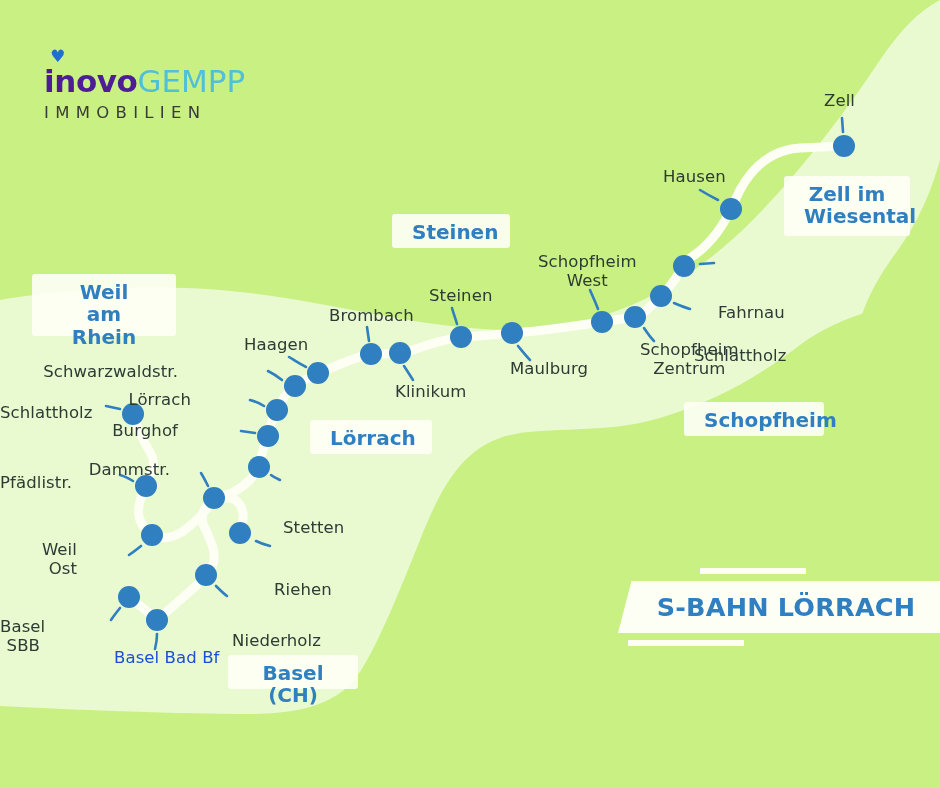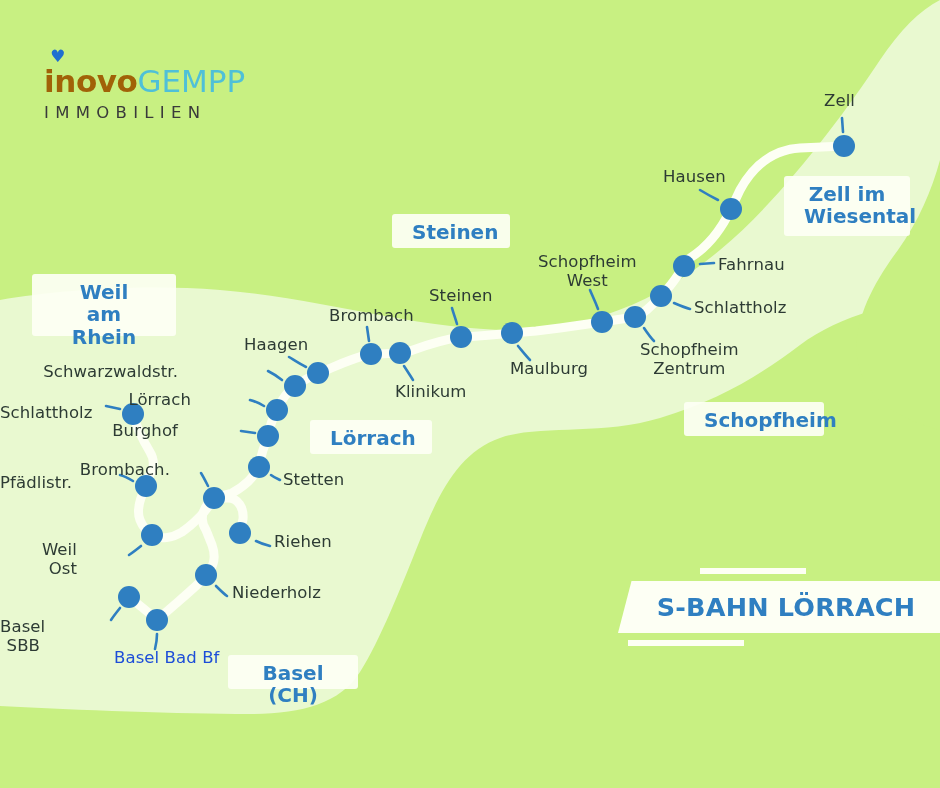--- a/index.html
+++ b/index.html
@@ -41,21 +41,21 @@
     margin-bottom: 1px;
     line-height: 1;
   }
   #logo .wordmark {
     font-size: 31px;
     font-weight: bold;
     letter-spacing: -0.4px;
     line-height: 1;
     white-space: nowrap;
   }
-  #logo .wm-a { color: #a16207; text-align: right; }
+  #logo .wm-a { color: #4c1d95; text-align: right; }
   #logo .wm-b { color: #4fc0d8; font-weight: normal; letter-spacing: 0px; }
   #logo .sub {
     font-size: 16.5px;
     color: #3a3a3a;
     letter-spacing: 6.3px;
     margin-top: 8px;
     white-space: nowrap;
   }
 
   
@@ -80,21 +80,21 @@
   
   .stn-label {
     position: absolute;
     z-index: 5;
     color: #2d3b34;
     font-size: 16.5px;
     line-height: 1.15;
     white-space: pre-line;
     letter-spacing: 0.1px;
   }
-  .stn-label.right { text-align: right; }
+  .stn-label.right { text-align: right; margin-top: 48px; }
   .stn-label.left  { text-align: right; }
   .stn-label.center{ text-align: center; }
 
   
   #title-banner {
     position: absolute;
     z-index: 5;
     left: 618px;
     top: 581px;
     width: 322px;
@@ -217,21 +217,21 @@
 West</div>
       <div class="stn-label center" style="color: rgb(45, 59, 52); left: 510px; top: 360px;">Maulburg</div>
       <div class="stn-label center" style="color: rgb(45, 59, 52); left: 429px; top: 287px;">Steinen</div>
       <div class="stn-label center" style="color: rgb(45, 59, 52); left: 395px; top: 383px;">Klinikum</div>
       <div class="stn-label center" style="color: rgb(45, 59, 52); left: 329px; top: 307px;">Brombach</div>
       <div class="stn-label center" style="color: rgb(45, 59, 52); left: 244px; top: 336px;">Haagen</div>
       <div class="stn-label left" style="color: rgb(45, 59, 52); left: 0px; width: 147px; text-align: right; top: 363px; padding-left: 31px;">Schwarzwaldstr.</div>
       <div class="stn-label left" style="color: rgb(45, 59, 52); left: 0px; width: 191px; text-align: right; top: 391px;">Lörrach</div>
       <div class="stn-label left" style="color: rgb(45, 59, 52); left: 0px; width: 178px; text-align: right; top: 422px;">Burghof</div>
       <div class="stn-label right" style="color: rgb(45, 59, 52); left: 283px; top: 471px;">Stetten</div>
-      <div class="stn-label left" style="color: rgb(45, 59, 52); left: 0px; width: 170px; text-align: right; top: 461px;">Brombach.</div>
+      <div class="stn-label left" style="color: rgb(45, 59, 52); left: 0px; width: 170px; text-align: right; top: 461px;">Dammstr.</div>
       <div class="stn-label right" style="color: rgb(45, 59, 52); left: 274px; top: 533px;">Riehen</div>
       <div class="stn-label right" style="color: rgb(45, 59, 52); left: 232px; top: 584px;">Niederholz</div>
       <div class="stn-label left" style="color: rgb(45, 59, 52); left: 0px; width: 24px; text-align: right; top: 404px;">Schlattholz</div>
       <div class="stn-label left" style="color: rgb(45, 59, 52); left: 0px; width: 59px; top: 474px;">Pfädlistr.</div>
       <div class="stn-label left" style="color: rgb(45, 59, 52); left: 0px; width: 68px; text-align: right; top: 541px; padding-left: 9px;">Weil Ost</div>
       <div class="stn-label left" style="color: rgb(45, 59, 52); left: 0px; width: 40px; text-align: right; top: 618px;">Basel SBB</div>
       <div class="stn-label center" style="color: #1d4ed8; left: 114px; top: 649px;">Basel Bad Bf</div>
     </div>
 
   <div id="region-layer">

